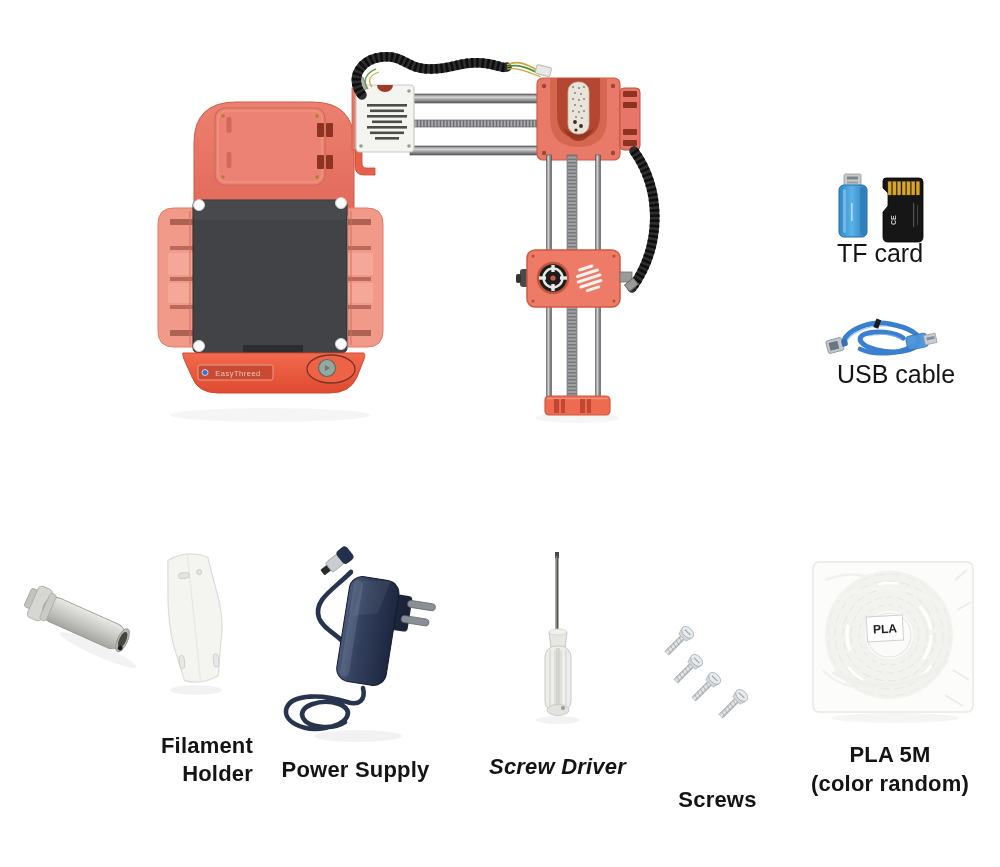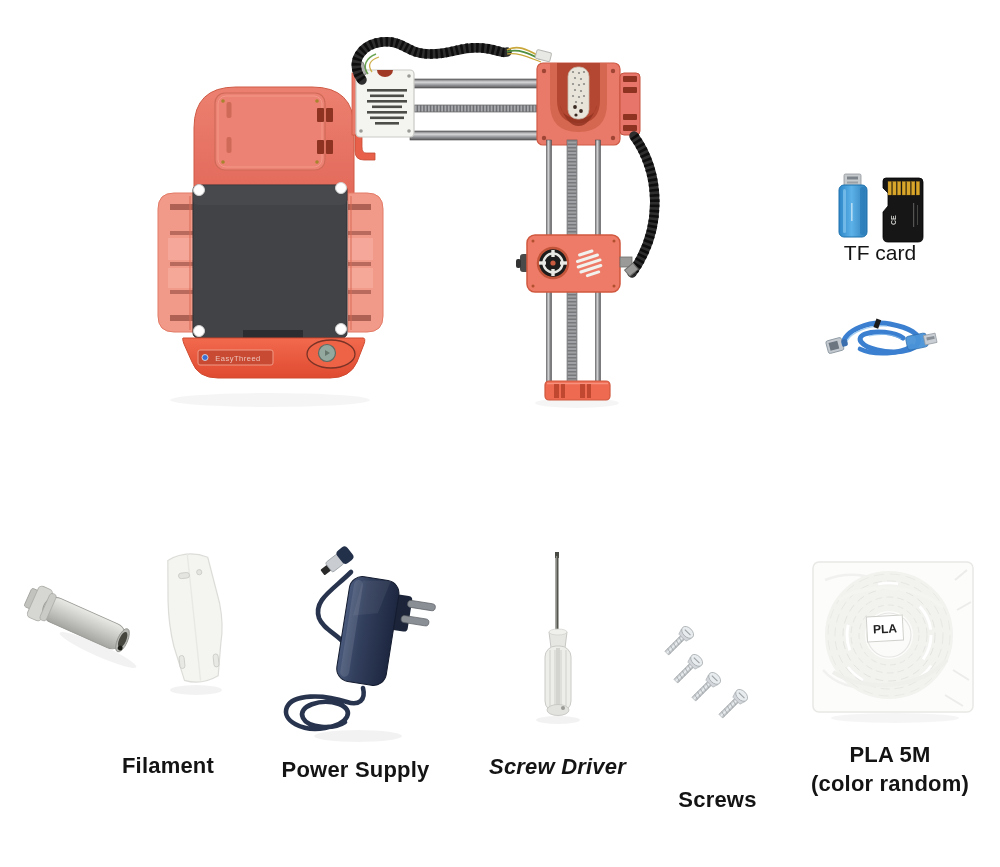--- a/index.html
+++ b/index.html
@@ -1,30 +1,30 @@
 <!DOCTYPE html>
 <html><head>
 <meta charset="utf-8">
 <style>
   html,body{margin:0;padding:0;background:#ffffff;}
   .stage{position:relative;width:1000px;height:867px;background:#ffffff;overflow:hidden;
          font-family:"Liberation Sans",sans-serif;color:#141414;}
   .item{position:absolute;}
   .cap{position:absolute;text-align:center;color:#141414;}
-  .cap.reg{font-size:21px;font-weight:400;line-height:24px;}
+  .cap.reg{font-size:25px;font-weight:400;line-height:24px;}
   .cap.bold{font-size:22px;font-weight:700;line-height:29px;letter-spacing:.2px;}
-  .cap.left{text-align:center;line-height:28px;margin-top:20px;}
+  .cap.left{text-align:right;line-height:28px;}
   svg{display:block;}
 </style>
 </head>
 <body>
 
 <div class="stage">
 
-  <div class="item" style="left:130px;top:10px;width:560px;height:410px;">
+  <div class="item" style="left:130px;top:25px;width:560px;height:410px;">
   <svg width="560" height="410" viewBox="0 0 560 410">
     <defs>
       <linearGradient id="pr-coral-v" x1="0" y1="0" x2="0" y2="1">
         <stop offset="0" stop-color="#ec8070"></stop>
             <stop offset="1" stop-color="#e2695a"></stop>
       </linearGradient>
       <linearGradient id="pr-apron" x1="0" y1="0" x2="0" y2="1">
         <stop offset="0" stop-color="#f26a4e"></stop>
             <stop offset="1" stop-color="#df4a30"></stop>
       </linearGradient>
@@ -284,20 +284,21 @@
       </g>
       <g transform="rotate(-12 105 36)">
         <rect x="92" y="26" width="21" height="14" rx="3" fill="#4a94d8" stroke="#2f6fae" stroke-width="0.8" opacity="0.95"></rect>
         <rect x="110" y="28.5" width="12" height="9.5" fill="#c9ced4" stroke="#8f979e" stroke-width="0.7"></rect>
         <rect x="112.5" y="31" width="8" height="3" fill="#8a9097"></rect>
       </g>
     </g>
   </svg>
   </div>
 
+  <div class="cap reg" style="left:796px;top:362px;width:200px;">USB cable</div>
 
   <div class="item" style="left:18px;top:538px;width:215px;height:165px;">
   <svg width="215" height="165" viewBox="0 0 215 165">
     <defs>
       <linearGradient id="fh-tube" x1="0" y1="0" x2="0" y2="1">
         <stop offset="0" stop-color="#e9e9e5"></stop>
             <stop offset="0.5" stop-color="#c8c8c4"></stop>
             <stop offset="1" stop-color="#a4a4a0"></stop>
       </linearGradient>
     </defs>
@@ -318,20 +319,21 @@
       <rect x="165" y="34" width="11" height="5.5" rx="2.7" fill="#e4e4e0" stroke="#c8c8c4" stroke-width="0.8"></rect>
       <circle cx="186" cy="35" r="2.6" fill="#e4e4e0" stroke="#c8c8c4" stroke-width="0.8"></circle>
       <rect x="157" y="116" width="5" height="13" rx="2.5" fill="#e8e8e4" stroke="#c8c8c4" stroke-width="0.8"></rect>
       <rect x="191" y="118" width="5" height="13" rx="2.5" fill="#e8e8e4" stroke="#c8c8c4" stroke-width="0.8"></rect>
     </g>
   </svg>
   </div>
 
   <div class="cap bold left" style="left:83px;top:732px;width:170px;">
     <div>Filament</div>
+    <div>Holder</div>
   </div>
 
   <div class="item" style="left:263px;top:542px;width:185px;height:205px;">
   <svg width="185" height="205" viewBox="0 0 185 205">
     <defs>
       <linearGradient id="ps-body" x1="0" y1="0" x2="1" y2="0">
         <stop offset="0" stop-color="#4a5a7c"></stop>
             <stop offset="0.35" stop-color="#33405e"></stop>
             <stop offset="1" stop-color="#1e2740"></stop>
       </linearGradient>

